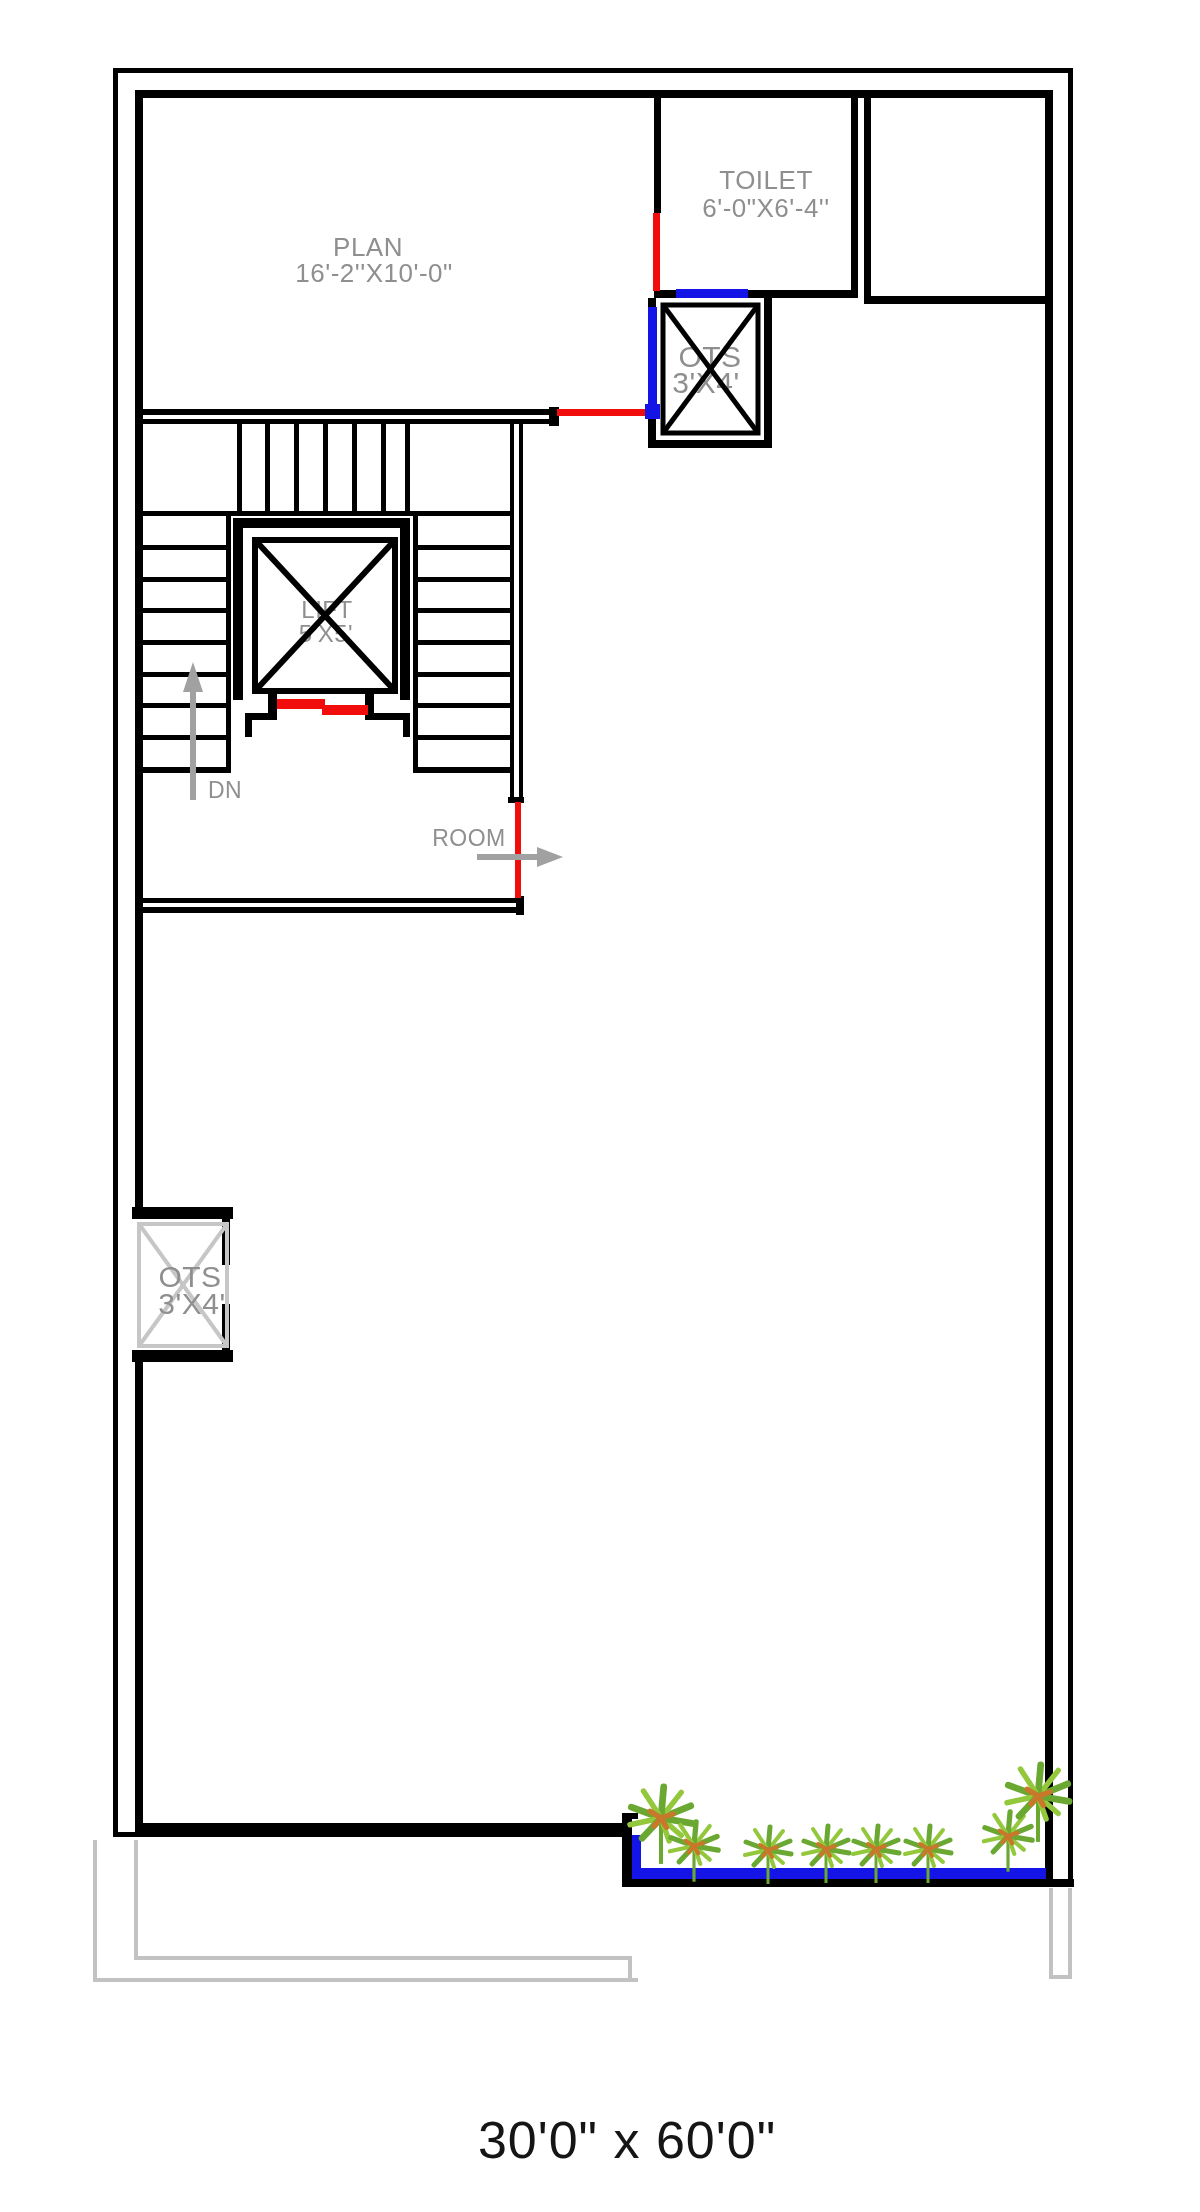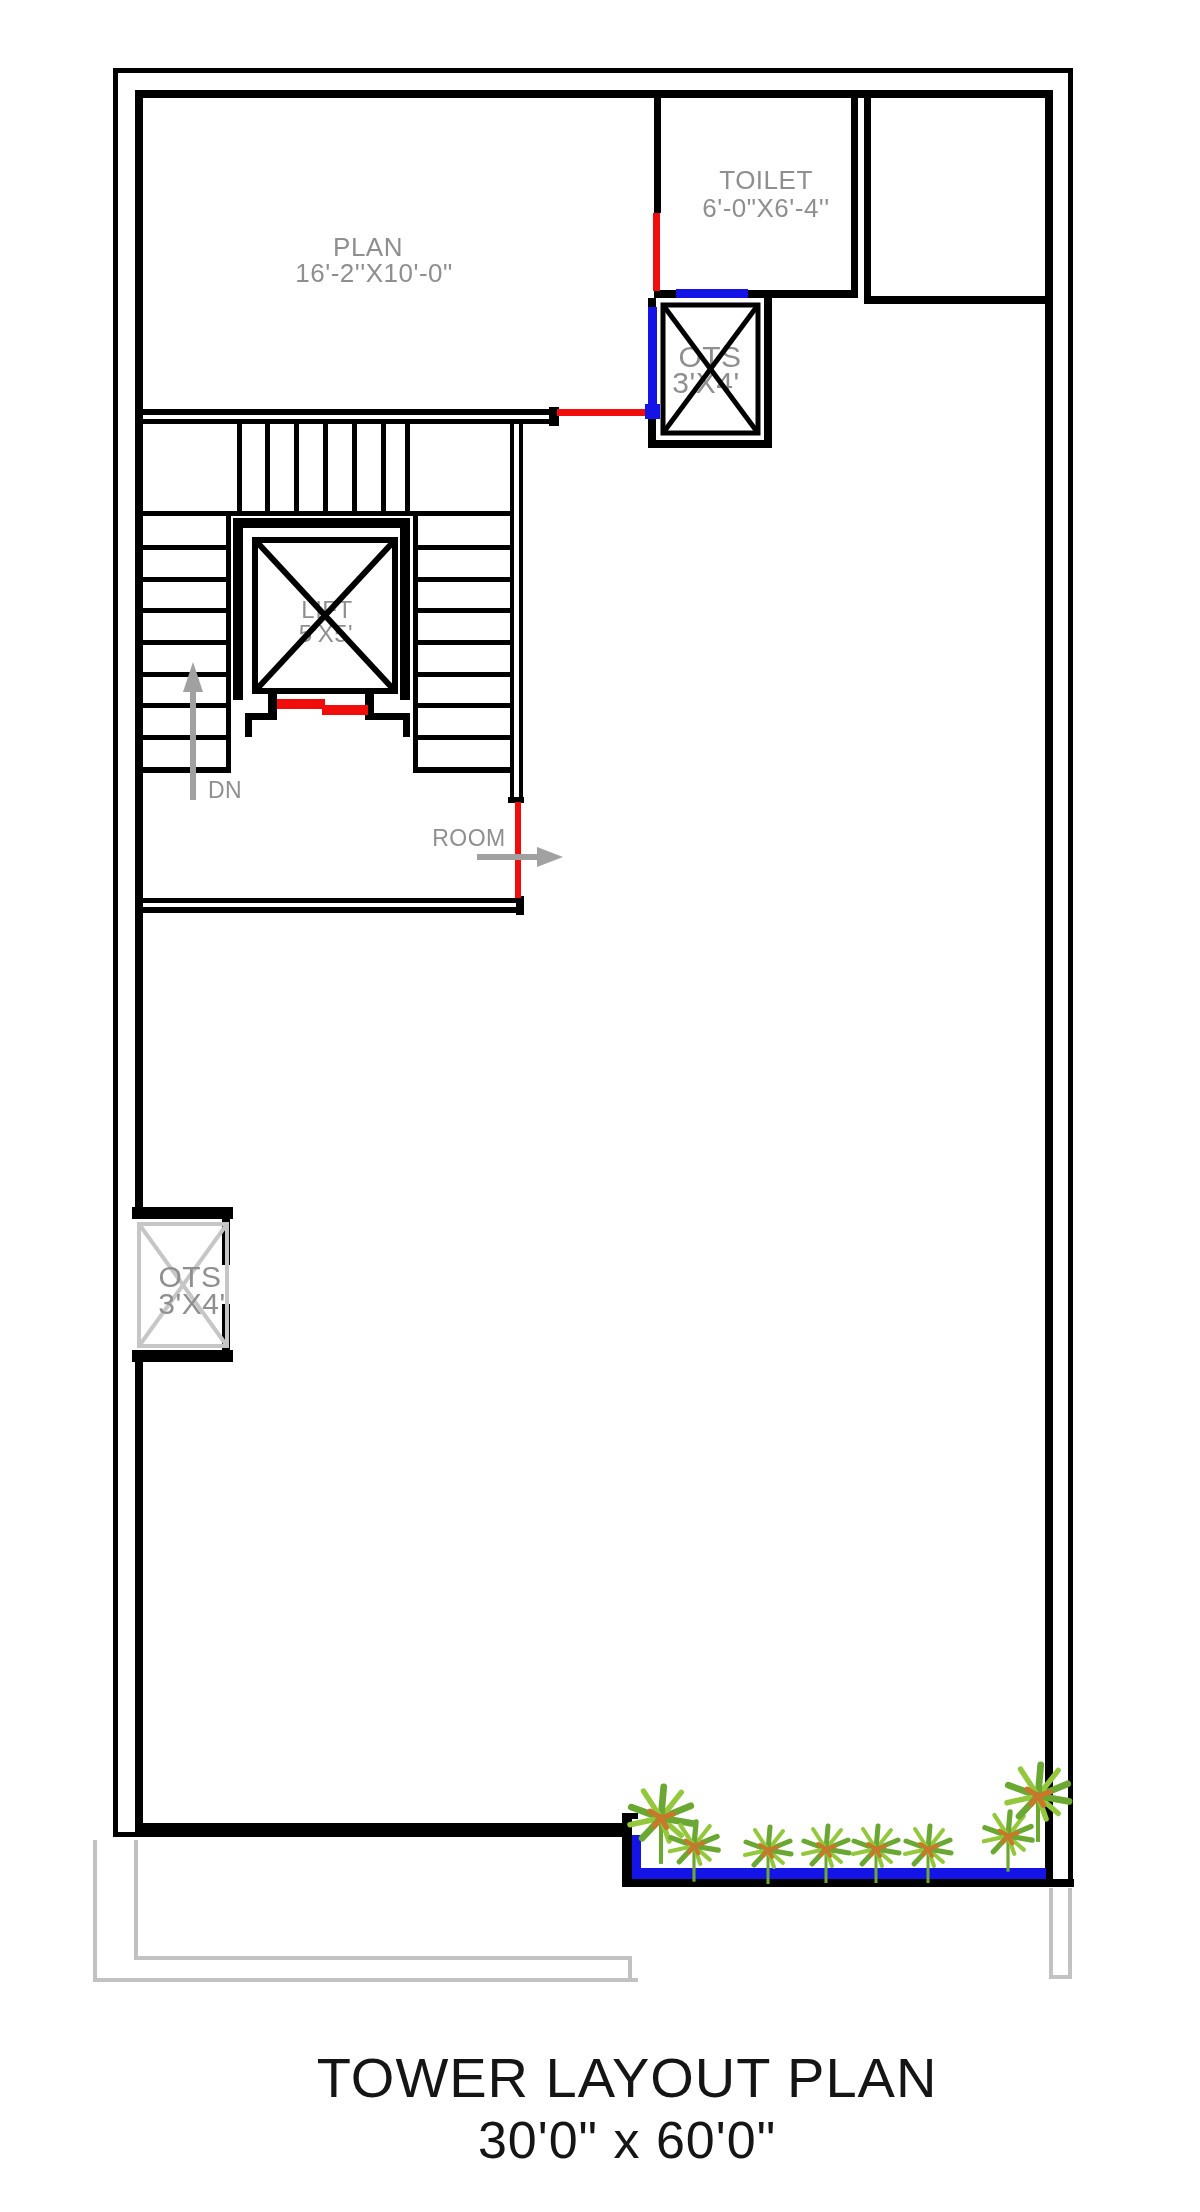--- a/index.html
+++ b/index.html
@@ -246,15 +246,14 @@
 
   <div class="lbl f24 under" style="left:327px;top:610px;">LIFT</div>
   <div class="lbl f24 under" style="left:326px;top:634px;">5'X5'</div>
 
   <div class="lbl f22" style="left:190px;top:1277px;">OTS</div>
   <div class="lbl f22" style="left:192px;top:1304px;">3'X4'</div>
 
   <div class="lbl f27" style="left:469px;top:838px;">ROOM</div>
   <div class="lbl f27" style="left:225px;top:790px;">DN</div>
 
-  <div class="lbl title f56" style="left:627px;top:2078px;">TOWER LAYOUT PLAN</div>
   <div class="lbl title f52" style="left:627px;top:2140px;">30'0" x 60'0"</div>
 </div>
 
 </body></html>

